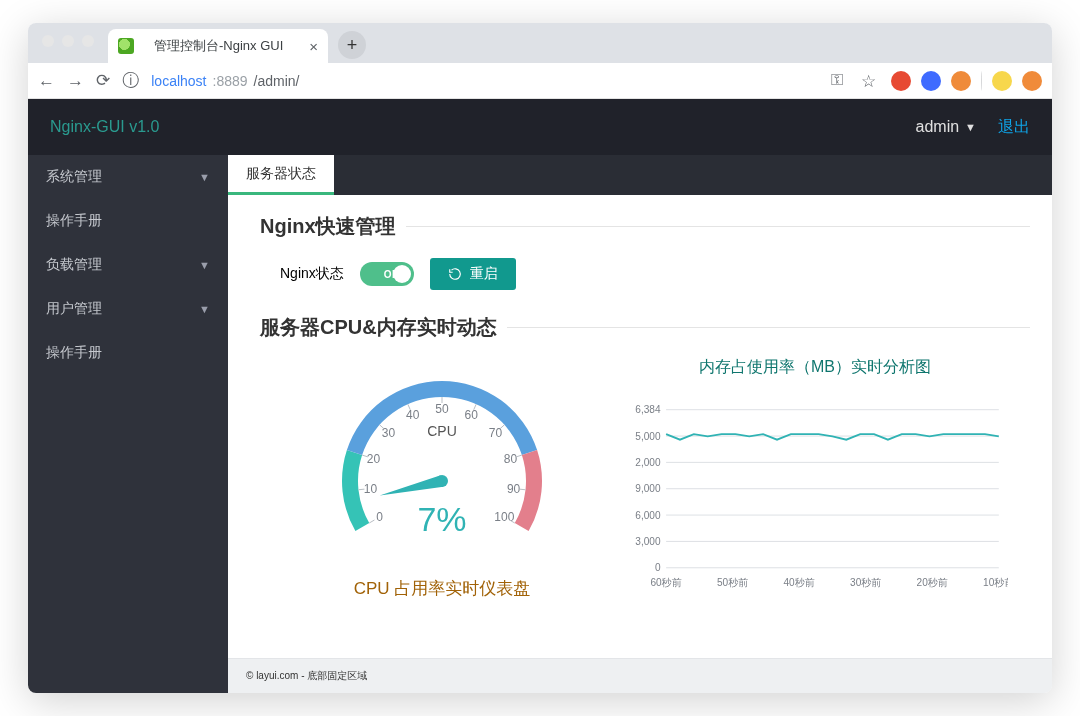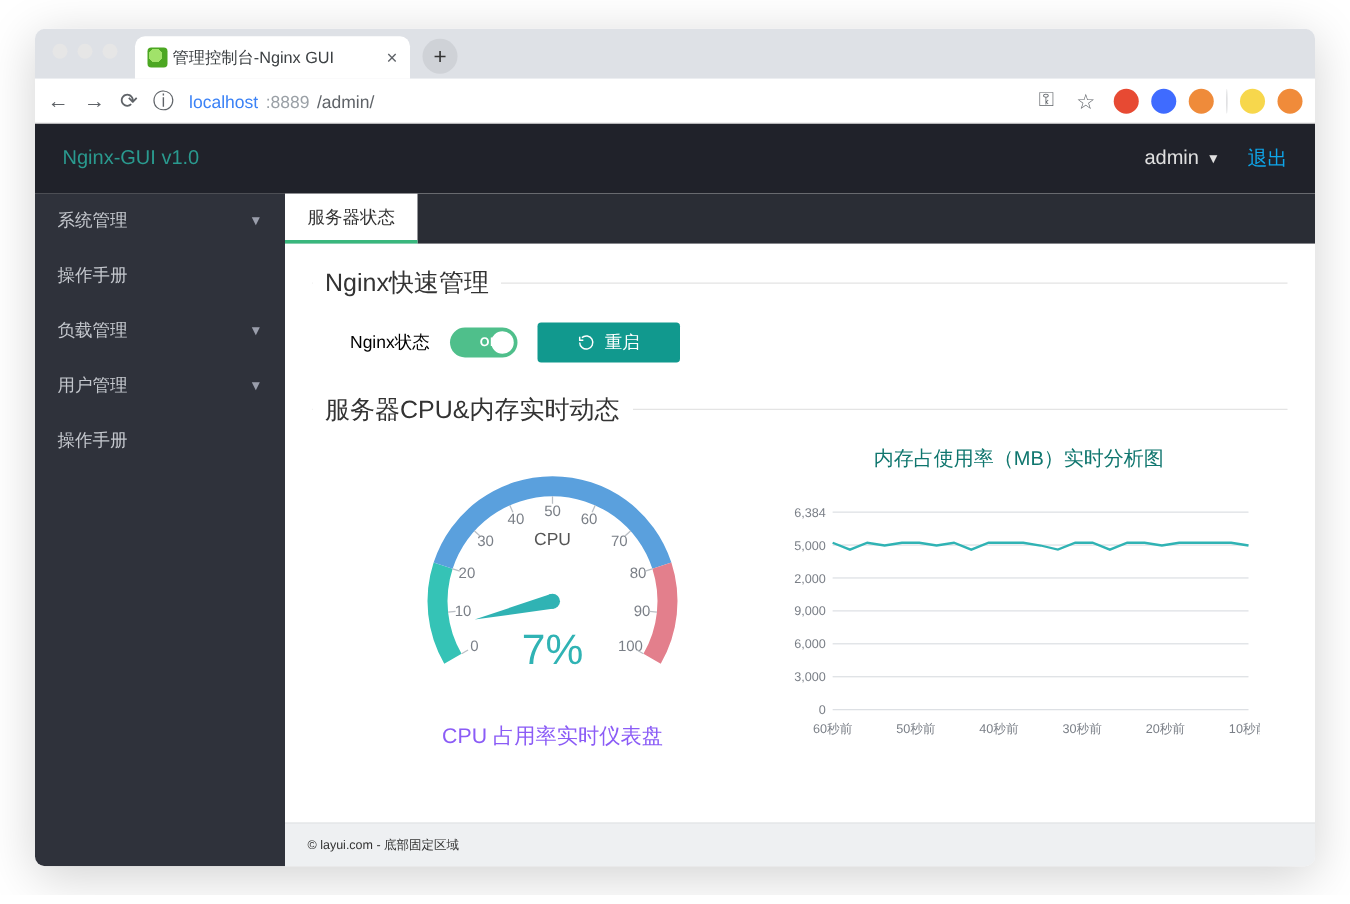--- a/index.html
+++ b/index.html
@@ -11,21 +11,21 @@
       border-radius: 8px; background: #fff;
       box-shadow: 0 8px 40px rgba(0,0,0,.18);
       overflow: hidden; display: flex; flex-direction: column;
     }
     .tab-strip { height: 40px; background: #dee1e6; display: flex; align-items: flex-end; padding-left: 8px; }
     .traffic { position:absolute; display:flex; gap:8px; padding:12px 0 0 14px;}
     .traffic span{width:12px;height:12px;border-radius:50%;background:#e6e6e6;display:inline-block;}
     .tab {
       margin-left: 72px;
       background:#fff; height: 34px; border-radius: 8px 8px 0 0;
-      display:flex; align-items:center; padding: 0 10px; gap:4px; min-width:220px;
+      display:flex; align-items:center; padding: 0 10px; gap:20px; min-width:220px;
       font-size:13px; color:#3c4043;justify-content:center;
     }
     .tab .favicon { width:16px;height:16px;border-radius:3px;
       background: radial-gradient(circle at 40% 40%, #a1e26a 0 40%, #4ca722 41% 100%);
     }
     .tab-close{margin-left:auto;color:#5f6368;font-size:15px;cursor:pointer}
     .newtab{width:28px;height:28px;background:#cfd2d7;border-radius:50%;margin:0 0 4px 10px;display:flex;align-items:center;justify-content:center;color:#333;font-size:18px;cursor:pointer}
 
     .addr{height:36px;background:#fff;border-bottom:1px solid #e3e3e3;display:flex;align-items:center;padding:0 10px;gap:12px;color:#5f6368;font-size:14px}
     .addr .nav{font-size:17px;cursor:pointer}
@@ -49,31 +49,31 @@
     .body{flex:1;display:flex;min-height:0}
     .sidebar{width:200px;background:#2f323b;color:#c5c8ce;font-size:14px;display:flex;flex-direction:column}
     .sitem{height:44px;display:flex;align-items:center;padding:0 18px;cursor:pointer;justify-content:space-between}
     .caret{font-size:11px;color:#9a9eab}
 
     .main{flex:1;display:flex;flex-direction:column;min-width:0;background:#f2f2f2}
     .tabs{height:40px;background:#2a2d35;display:flex;align-items:flex-end}
     .mtab{background:#fff;color:#333;height:40px;display:flex;align-items:center;padding:16px 18px;font-size:14px;border-bottom:3px solid #39b77d}
     .content{flex:1;background:#fff;overflow:auto;padding:0}
     .fieldset{border:none;border-top:1px solid #e4e4e4;margin:18px 22px 0;padding:0}
-    .legend{font-size:20px;color:#333;padding:0 10px;font-weight:400;margin-left:0}
+    .legend{font-size:20px;color:#333;padding:0 10px;font-weight:700;margin-left:0}
     .row1{display:flex;align-items:center;gap:16px;margin: 18px 0 6px 30px;font-size:14px}
     .switch{width:54px;height:24px;border-radius:12px;background:#4fbf8b;position:relative;cursor:pointer;display:flex;align-items:center}
     .switch .knob{position:absolute;right:3px;width:18px;height:18px;border-radius:50%;background:#fff}
     .switch .on{color:#fff;font-size:10px;margin-left:24px;font-weight:600;letter-spacing:.5px}
-    .restart{background:#11998e;color:#fff;border:none;height:32px;border-radius:3px;padding:0 32px;display:flex;align-items:center;gap:8px;cursor:pointer;font-size:14px}
+    .restart{background:#11998e;color:#fff;border:none;height:32px;border-radius:3px;padding:0 18px;display:flex;align-items:center;gap:8px;cursor:pointer;font-size:14px}
     .restart svg{width:14px;height:14px;stroke:#fff;fill:none;stroke-width:2}
 
     .charts{display:flex;gap:10px;margin:10px 22px 0}
     .chart-title{color:#0f766e;font-size:16px;text-align:center;margin:6px 0 4px}
-    .cpu-title{color:#8b5cf6;font-size:17px;text-align:center;margin-top:6px}
+    .cpu-title{color:#a16207;font-size:17px;text-align:center;margin-top:6px}
 
     
     .gauge-wrap{width:340px;display:flex;flex-direction:column;align-items:center}
     .gauge{position:relative;width:240px;height:220px}
     .gauge svg{width:100%;height:100%}
     .gauge .cpu-label{font-size:14px;fill:#555}
     .gauge .value{font-size:34px;fill:#30b3b4;font-weight:500}
 
     
     .line-wrap{flex:1;min-width:0}

